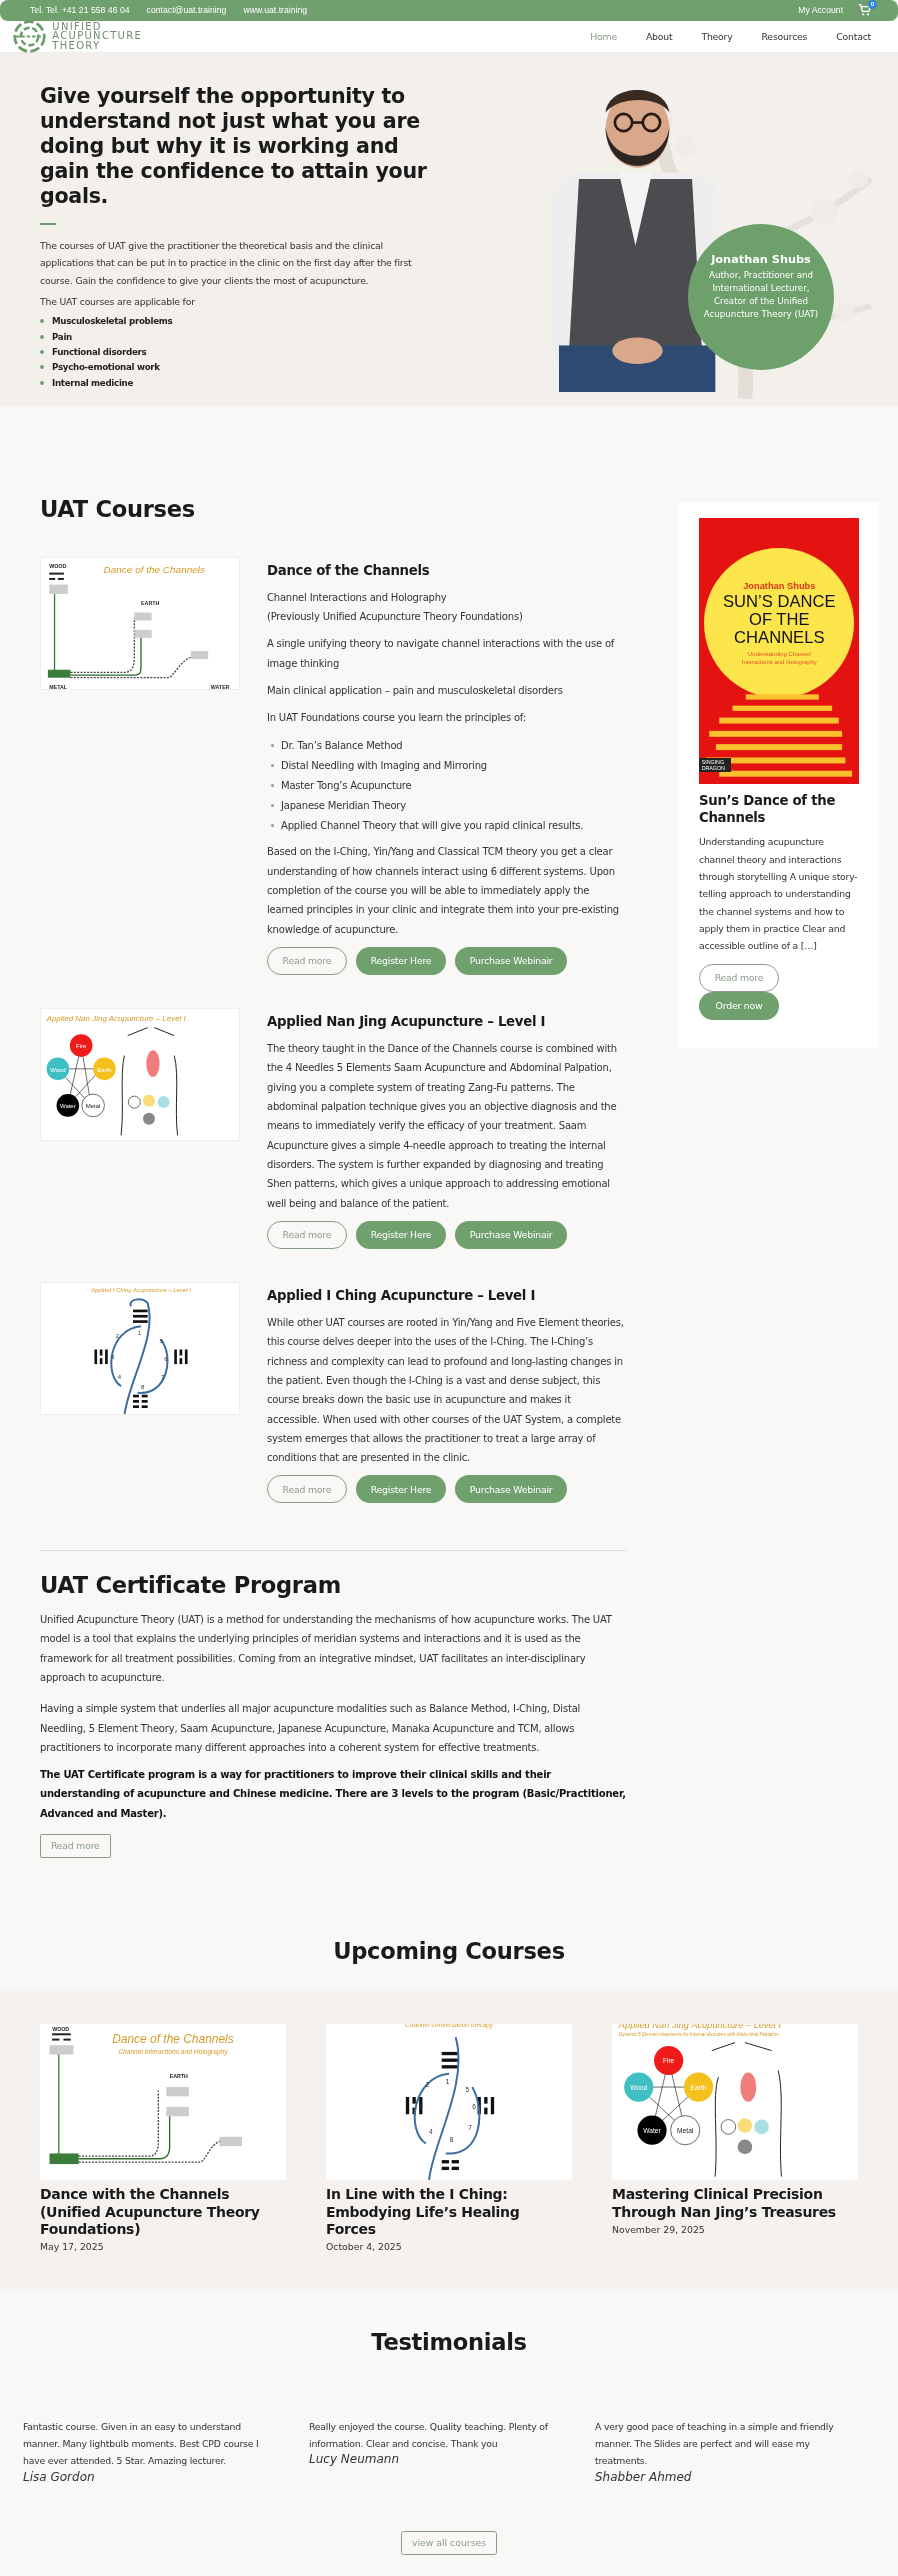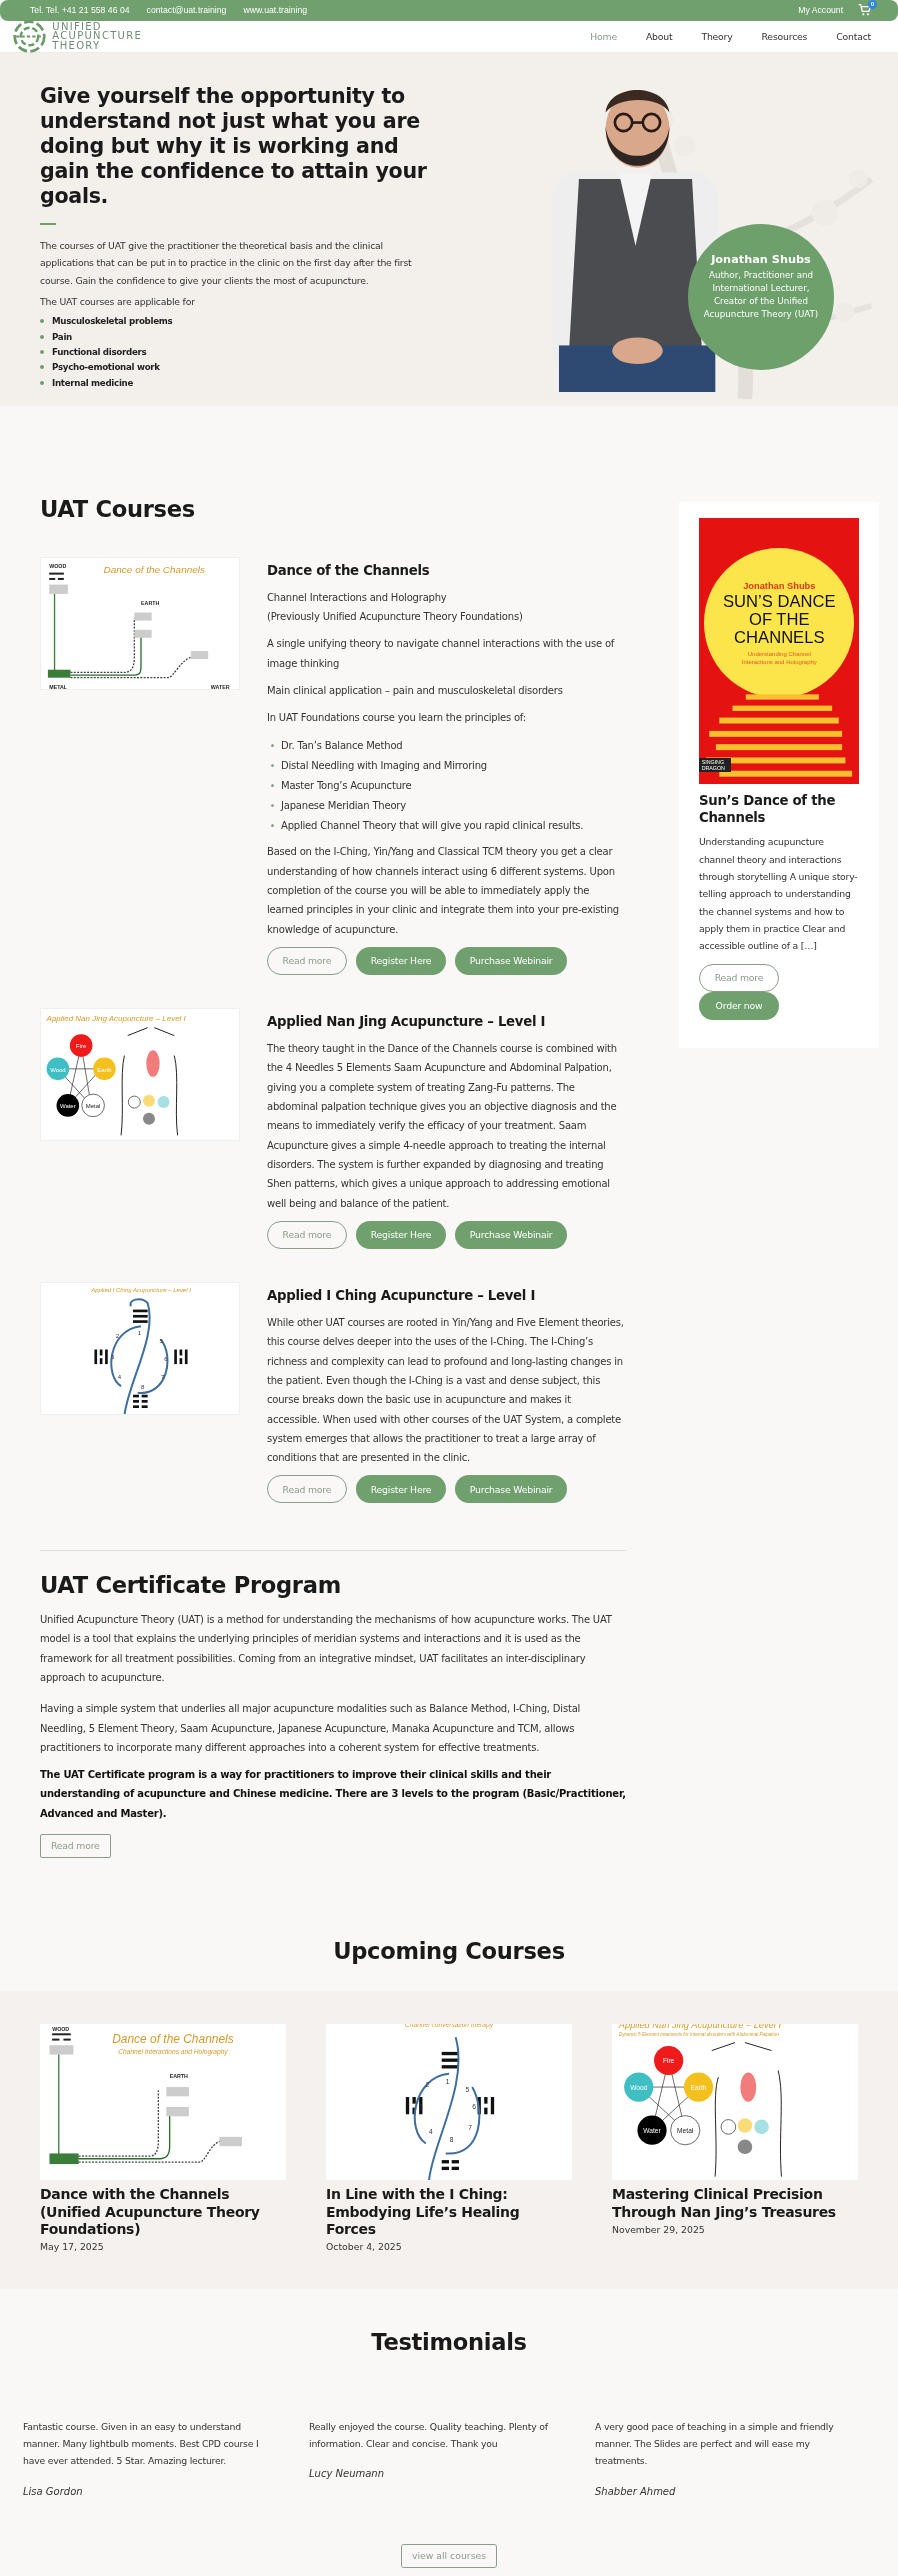--- a/index.html
+++ b/index.html
@@ -81,21 +81,21 @@
   .up-card { width: 246px; }
   .up-img { width: 246px; height: 156px; background: #fff; position: relative; overflow: hidden; }
   .up-title { font-size: 14px; line-height: 17.3px; margin-top: 6.7px; }
   .up-date { font-family: "DejaVu Sans", sans-serif; font-size: 9.3px; color: #333; margin-top: 2.7px; }
 
   
   .testi-head { text-align: center; padding-top: 40px; }
   .testi-row { display: flex; gap: 40px; padding: 63px 23px 0; }
   .testi { width: 246px; }
   .testi-text { font-family: "DejaVu Sans", sans-serif; font-size: 9.3px; line-height: 17.3px; color: #333; letter-spacing: -0.2px; }
-  .testi-author { font-family: "DejaVu Sans", sans-serif; font-style: italic; font-size: 10px; color: #333; margin-top: 16px; }
+  .testi-author { font-family: "DejaVu Sans", sans-serif; font-style: italic; font-size: 12px; color: #333; margin-top: 0; }
   .view-all-wrap { text-align: center; padding: 47px 0 16.6px; }
   .view-all { display: inline-flex; height: 24px; padding: 0 10px; align-items: center; border: 0.7px solid #8c9c8c; border-radius: 2.7px; color: #8c9c8c; font-family: "DejaVu Sans", sans-serif; font-size: 9.3px; }
 </style>
 </head>
 <body>
 
 <div class="topbar">
   <div class="left">
     <span>Tel. Tel. +41 21 558 46 04</span>
     <span>contact@uat.training</span>

